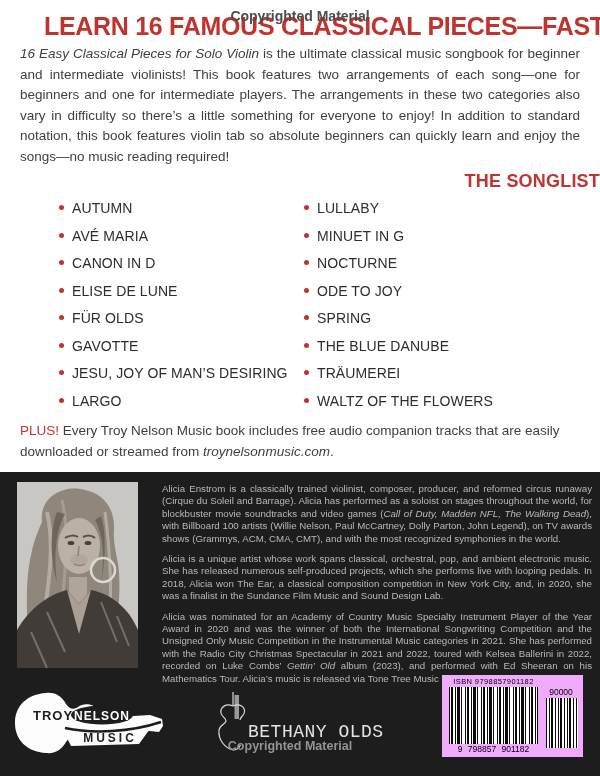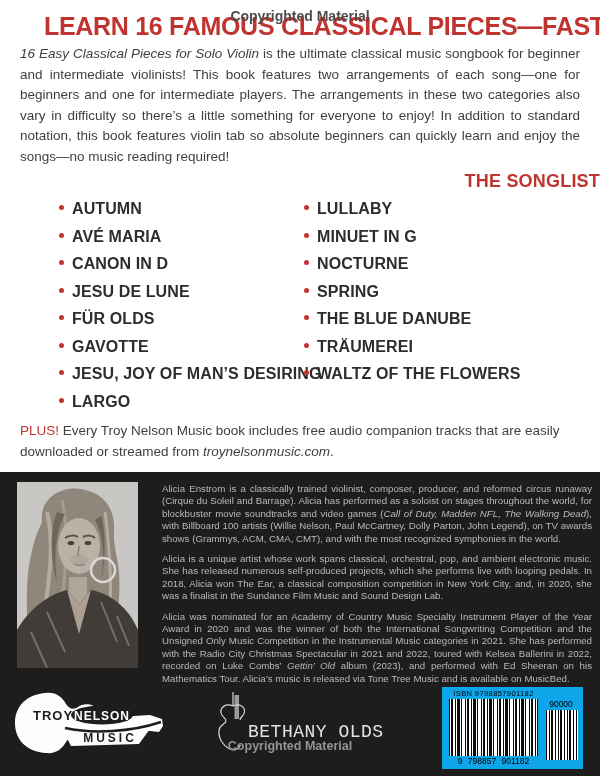--- a/index.html
+++ b/index.html
@@ -13,21 +13,21 @@
     font-size:25px;font-weight:bold;letter-spacing:-0.3px;white-space:nowrap;
     color:var(--accent);z-index:1;padding-left:44px;}
   .intro{position:absolute;top:44px;left:20px;right:20px;margin:0;
     font-size:13.5px;line-height:20.5px;text-align:justify;color:var(--body-text);}
   .songlist-heading{position:absolute;top:171px;left:0;right:0;margin:0;text-align:right;
     font-size:18px;font-weight:bold;color:var(--accent);letter-spacing:0.2px;}
   ul.songs{position:absolute;margin:0;padding:0;list-style:none;}
   ul.songs.left{left:58px;top:200px;}
   ul.songs.right{left:303px;top:200px;}
   ul.songs li{position:relative;height:27.5px;padding-left:14px;
-    font-size:16px;font-weight:bold;color:var(--song-text);letter-spacing:0.1px;}
+    font-size:14px;font-weight:normal;color:var(--song-text);letter-spacing:0.1px;}
   ul.songs li::before{content:"";position:absolute;left:1px;top:5px;width:5px;height:5px;
     border-radius:50%;background:var(--accent);}
   .plus{position:absolute;top:421px;left:20px;right:20px;margin:0;
     font-size:13.5px;line-height:20.5px;text-align:left;color:var(--body-text);}
 
   .dark{position:absolute;top:472px;left:0;width:600px;height:384px;background:var(--dark-bg);}
   .photo{position:absolute;left:17px;top:10px;width:121px;height:186px;overflow:hidden;}
   .photo svg{display:block;width:100%;height:100%;}
   .bio{position:absolute;left:162px;top:11px;width:430px;
     font-size:9.7px;line-height:12.4px;text-align:justify;color:var(--bio-text);}
@@ -36,21 +36,21 @@
   .troy-logo{position:absolute;left:13px;top:220px;width:152px;height:62px;}
   .troy-logo svg{display:block;width:100%;height:100%;}
   .troy-logo text{font-family:"Liberation Sans",sans-serif;font-weight:bold;}
 
   .bethany-logo{position:absolute;left:216px;top:218px;width:170px;height:70px;}
   .bethany-icon{position:absolute;left:0;top:0;width:34px;height:64px;}
   .bethany-text{position:absolute;left:32px;top:32px;
     font-family:Liberation Mono, monospace;font-size:18px;letter-spacing:0.5px;
     color:#e3e3e3;white-space:nowrap;}
 
-  .barcode{position:absolute;left:442px;top:215px;width:141px;height:82px;background:#0ea5e9;}
+  .barcode{position:absolute;left:442px;top:203px;width:141px;height:82px;background:#f0abfc;}
   .isbn-label{position:absolute;left:0;top:2px;width:103px;text-align:center;
     font-size:7.5px;letter-spacing:0.4px;color:#000;}
   .bars-main{position:absolute;left:7px;top:12px;width:89px;height:57px;
     background:repeating-linear-gradient(90deg,
       #0a0a0a 0 1px,#fff 1px 2px,#0a0a0a 2px 4px,#fff 4px 6px,#0a0a0a 6px 7px,
       #fff 7px 8px,#0a0a0a 8px 11px,#fff 11px 12px,#0a0a0a 12px 13px,#fff 13px 16px);}
   .digits{position:absolute;left:0;top:69px;width:103px;text-align:center;
     font-size:8.5px;color:#000;word-spacing:3px;white-space:nowrap;}
   .supp-num{position:absolute;left:101px;top:12px;width:36px;text-align:center;
     font-size:8.5px;color:#000;}
@@ -70,30 +70,31 @@
   <h1 class="headline">LEARN 16 FAMOUS CLASSICAL PIECES—FAST!</h1>
 
   <p class="intro"><span class="b i">16 Easy Classical Pieces for Solo Violin</span><span> is the ultimate classical music songbook for beginner and intermediate violinists! This book features two arrangements of each song—one for beginners and one for intermediate players. The arrangements in these two categories also vary in difficulty so there’s a little something for everyone to enjoy! In addition to standard notation, this book features violin tab so absolute beginners can quickly learn and enjoy the songs—no music reading required!</span></p>
 
   <h2 class="songlist-heading">THE SONGLIST</h2>
 
   <ul class="songs left">
     <li>AUTUMN</li>
     <li>AVÉ MARIA</li>
     <li>CANON IN D</li>
-    <li>JESU DE LUNE</li>
+    <li>ELISE DE LUNE</li>
     <li>FÜR OLDS</li>
     <li>GAVOTTE</li>
     <li>JESU, JOY OF MAN’S DESIRING</li>
     <li>LARGO</li>
   </ul>
   <ul class="songs right">
     <li>LULLABY</li>
     <li>MINUET IN G</li>
     <li>NOCTURNE</li>
+    <li>ODE TO JOY</li>
     <li>SPRING</li>
     <li>THE BLUE DANUBE</li>
     <li>TRÄUMEREI</li>
     <li>WALTZ OF THE FLOWERS</li>
   </ul>
 
   <p class="plus"><span class="b accent">PLUS!</span><span> Every </span><span class="b">Troy Nelson Music</span><span> book includes free audio companion tracks that are easily downloaded or streamed from </span><span class="i">troynelsonmusic.com</span><span>.</span></p>
 
   <div class="dark">
 

